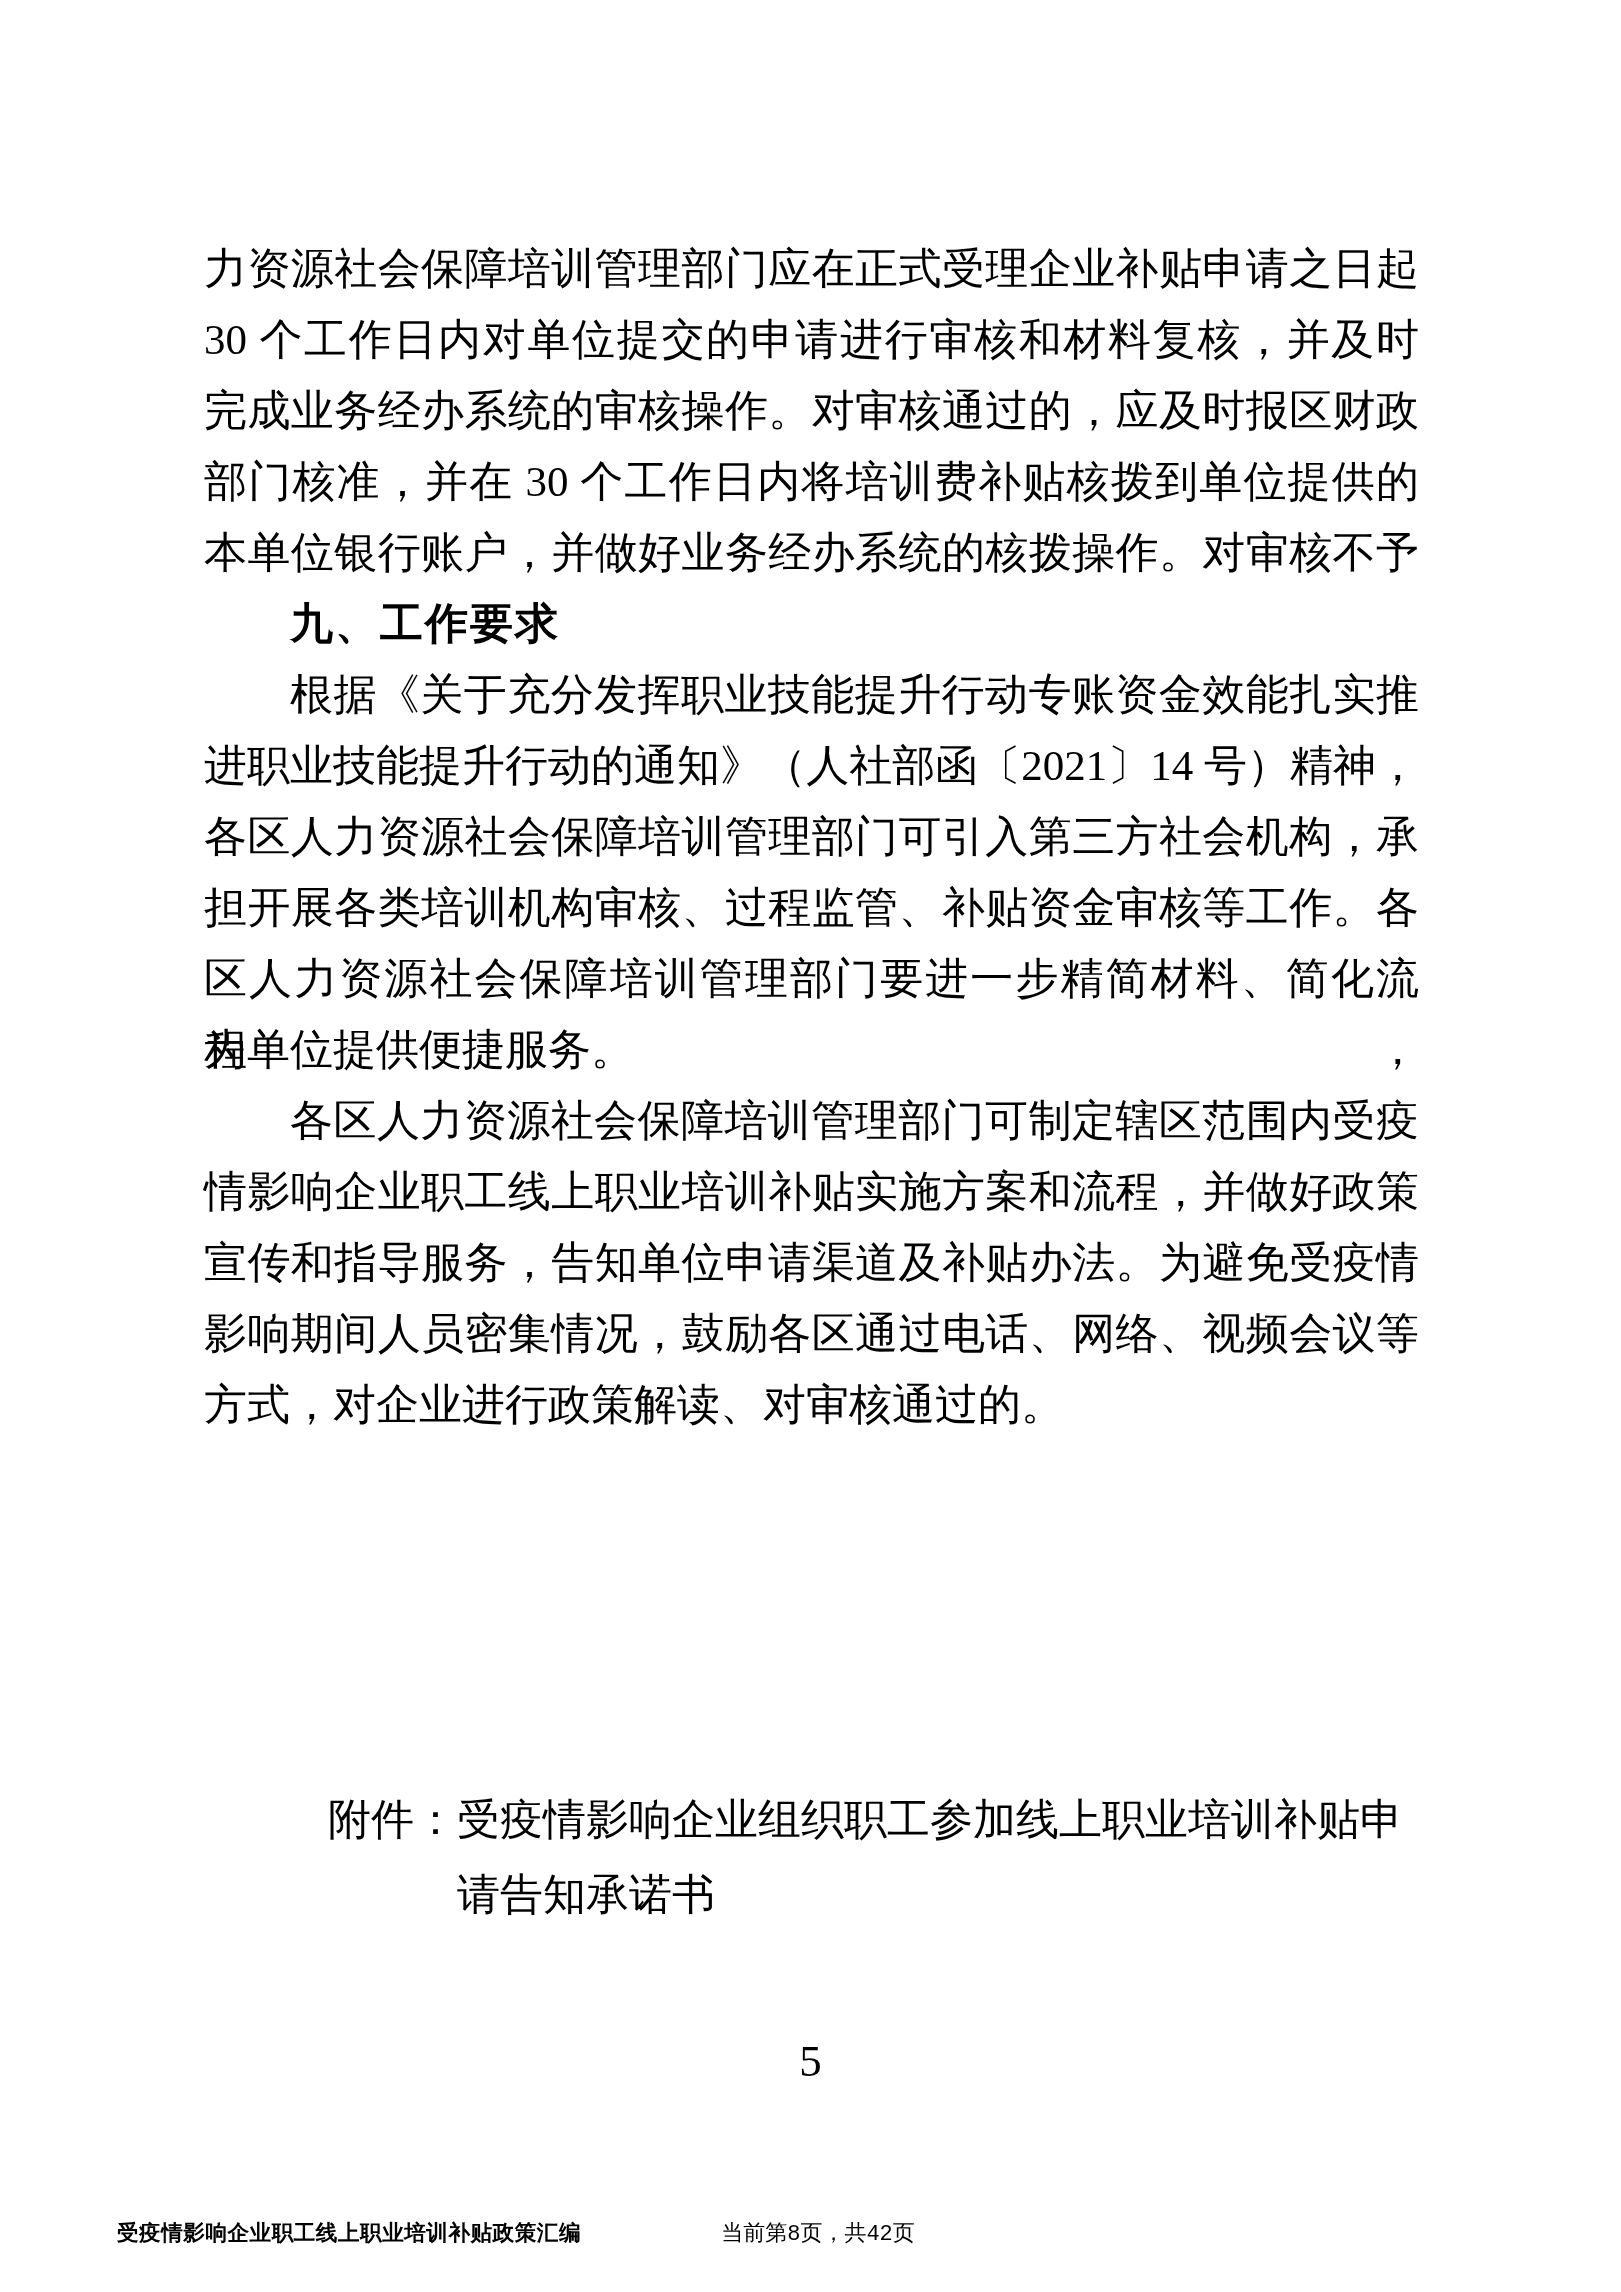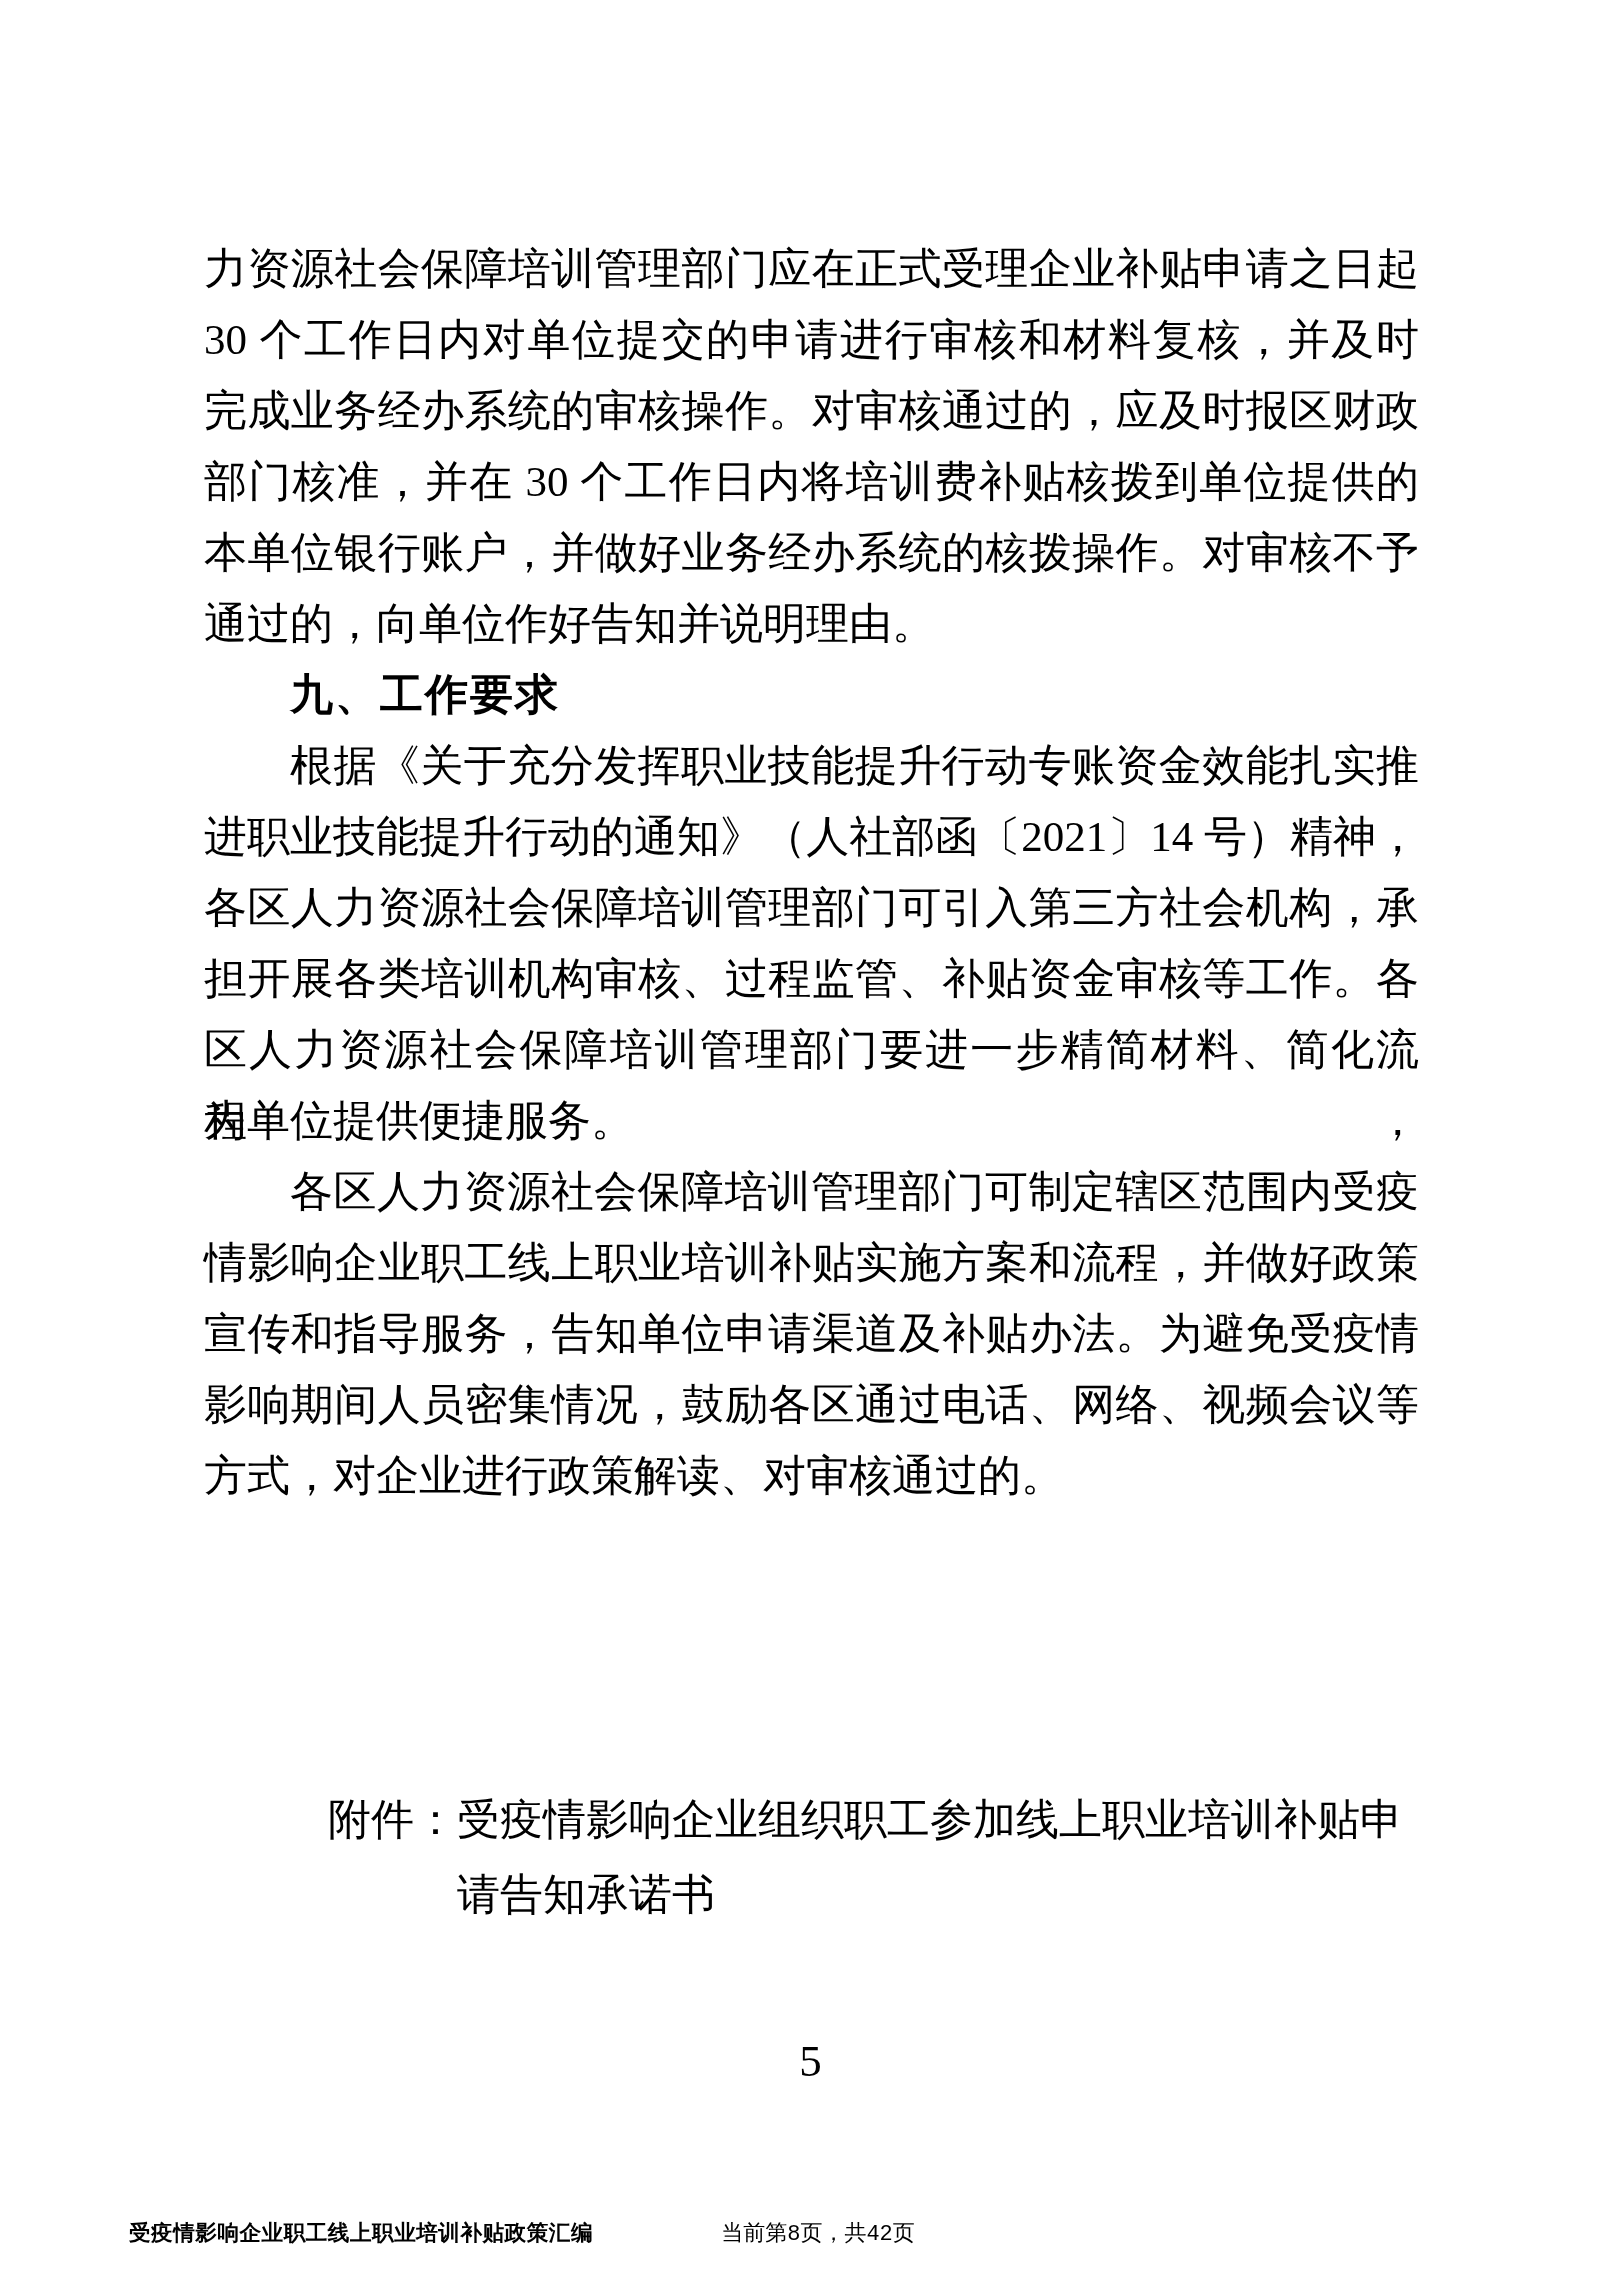--- a/index.html
+++ b/index.html
@@ -71,21 +71,20 @@
   }
   
   .footer-left {
     position: absolute;
     left: 117px;
     top: 2219px;
     font-size: 21.6px;
     line-height: 29px;
     font-weight: bold;
     letter-spacing: 0.5px;
-    margin-left: 12px;
   }
   .footer-right {
     position: absolute;
     left: 50%;
     transform: translateX(-50%);
     top: 2221px;
     font-size: 22px;
     line-height: 27.4px;
     font-family: Liberation Mono, monospace;
   }
@@ -94,21 +93,20 @@
 <body>
 
 <div class="page">
 
   <div class="body-text">
       <div class="line fill">力资源社会保障培训管理部门应在正式受理企业补贴申请之日起</div>
       <div class="line fill">30 个工作日内对单位提交的申请进行审核和材料复核，并及时</div>
       <div class="line fill">完成业务经办系统的审核操作。对审核通过的，应及时报区财政</div>
       <div class="line fill">部门核准，并在 30 个工作日内将培训费补贴核拨到单位提供的</div>
       <div class="line fill">本单位银行账户，并做好业务经办系统的核拨操作。对审核不予</div>
-      <div class="line">通过的，向单位作好告知并说明理由。</div>
       <div class="line heading indent">九、工作要求</div>
       <div class="line fill indent">根据《关于充分发挥职业技能提升行动专账资金效能扎实推</div>
       <div class="line fill">进职业技能提升行动的通知》（人社部函〔2021〕14 号）精神，</div>
       <div class="line fill">各区人力资源社会保障培训管理部门可引入第三方社会机构，承</div>
       <div class="line fill">担开展各类培训机构审核、过程监管、补贴资金审核等工作。各</div>
       <div class="line fill">区人力资源社会保障培训管理部门要进一步精简材料、简化流程，</div>
       <div class="line">为单位提供便捷服务。</div>
       <div class="line fill indent">各区人力资源社会保障培训管理部门可制定辖区范围内受疫</div>
       <div class="line fill">情影响企业职工线上职业培训补贴实施方案和流程，并做好政策</div>
       <div class="line fill">宣传和指导服务，告知单位申请渠道及补贴办法。为避免受疫情</div>

